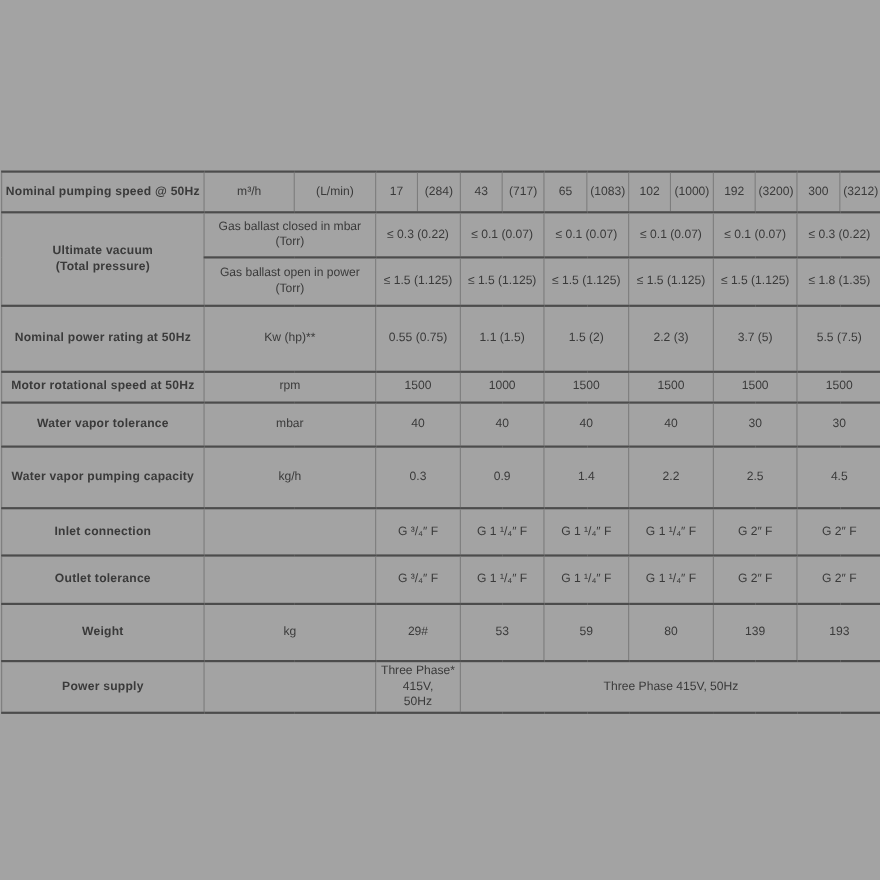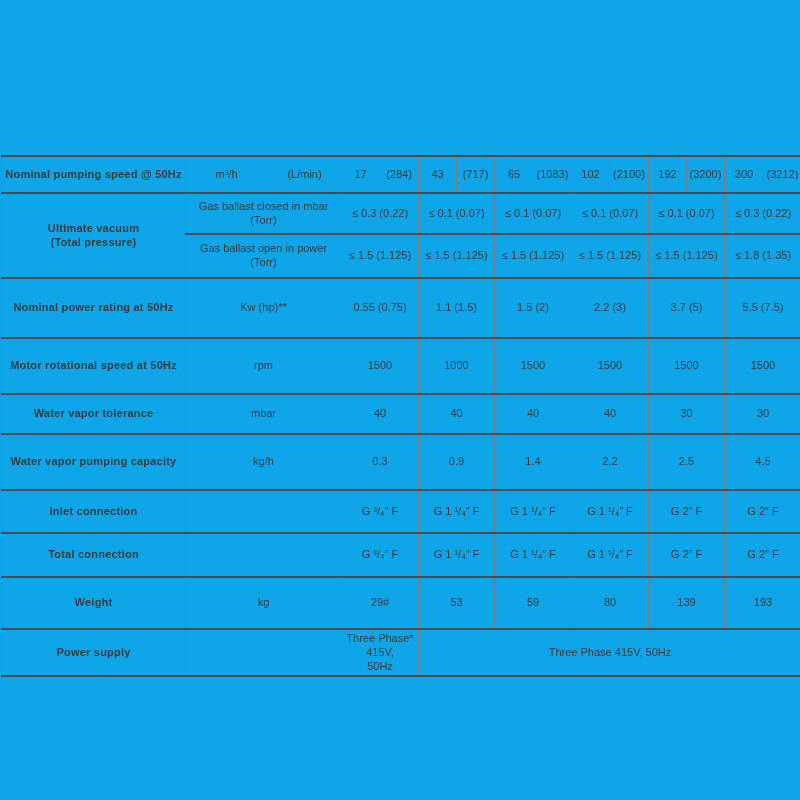--- a/index.html
+++ b/index.html
@@ -8,21 +8,21 @@
     background: #ffffff;
     width: 800px;
     height: 800px;
     font-family: "Liberation Sans", "DejaVu Sans", sans-serif;
     color: #3a3a3a;
   }
   .page {
     position: relative;
     width: 800px;
     height: 800px;
-    background: #0ea5e9;
+    background: #a3a3a3;
     overflow: hidden;
   }
   table.spec {
     position: absolute;
     top: 155px;
     left: 1px;
     width: 798px;
     border-collapse: collapse;
     table-layout: fixed;
   }
@@ -48,21 +48,21 @@
     color: #333333;
   }
   td.unit { font-size: 11px; }
   td.val  { font-size: 11px; }
   td.small { font-size: 10px; line-height: 1.3; }
   .pre { white-space: pre-line; }
   tr.r1  { height: 37px; }
   tr.r2  { height: 41px; }
   tr.r3  { height: 44px; }
   tr.r4  { height: 60px; }
-  tr.r5  { height: 56px; }
+  tr.r5  { height: 28px; }
   tr.r6  { height: 40px; }
   tr.r7  { height: 56px; }
   tr.r8  { height: 43px; }
   tr.r9  { height: 44px; }
   tr.r10 { height: 52px; }
   tr.r11 { height: 46px; }
 </style>
 </head>
 <body>
 
@@ -91,21 +91,21 @@
       <td class="lbl">Nominal pumping speed @ 50Hz</td>
       <td class="unit">m³/h</td>
       <td class="unit">(L/min)</td>
       <td class="val">17</td>
       <td class="val">(284)</td>
       <td class="val">43</td>
       <td class="val">(717)</td>
       <td class="val">65</td>
       <td class="val">(1083)</td>
       <td class="val">102</td>
-      <td class="val">(2100)</td>
+      <td class="val">(1000)</td>
       <td class="val">192</td>
       <td class="val">(3200)</td>
       <td class="val">300</td>
       <td class="val">(3212)</td>
     </tr>
 
     <tr class="r2">
       <td class="lbl pre" rowspan="2">Ultimate vacuum
 (Total pressure)</td>
       <td class="unit" colspan="2">Gas ballast closed in mbar (Torr)</td>
@@ -176,21 +176,21 @@
       <td class="unit" colspan="2"></td>
       <td class="val" colspan="2">G ³/₄″ F</td>
       <td class="val" colspan="2">G 1 ¹/₄″ F</td>
       <td class="val" colspan="2">G 1 ¹/₄″ F</td>
       <td class="val" colspan="2">G 1 ¹/₄″ F</td>
       <td class="val" colspan="2">G 2″ F</td>
       <td class="val" colspan="2">G 2″ F</td>
     </tr>
 
     <tr class="r9">
-      <td class="lbl">Total connection</td>
+      <td class="lbl">Outlet tolerance</td>
       <td class="unit" colspan="2"></td>
       <td class="val" colspan="2">G ³/₄″ F</td>
       <td class="val" colspan="2">G 1 ¹/₄″ F</td>
       <td class="val" colspan="2">G 1 ¹/₄″ F</td>
       <td class="val" colspan="2">G 1 ¹/₄″ F</td>
       <td class="val" colspan="2">G 2″ F</td>
       <td class="val" colspan="2">G 2″ F</td>
     </tr>
 
     <tr class="r10">

